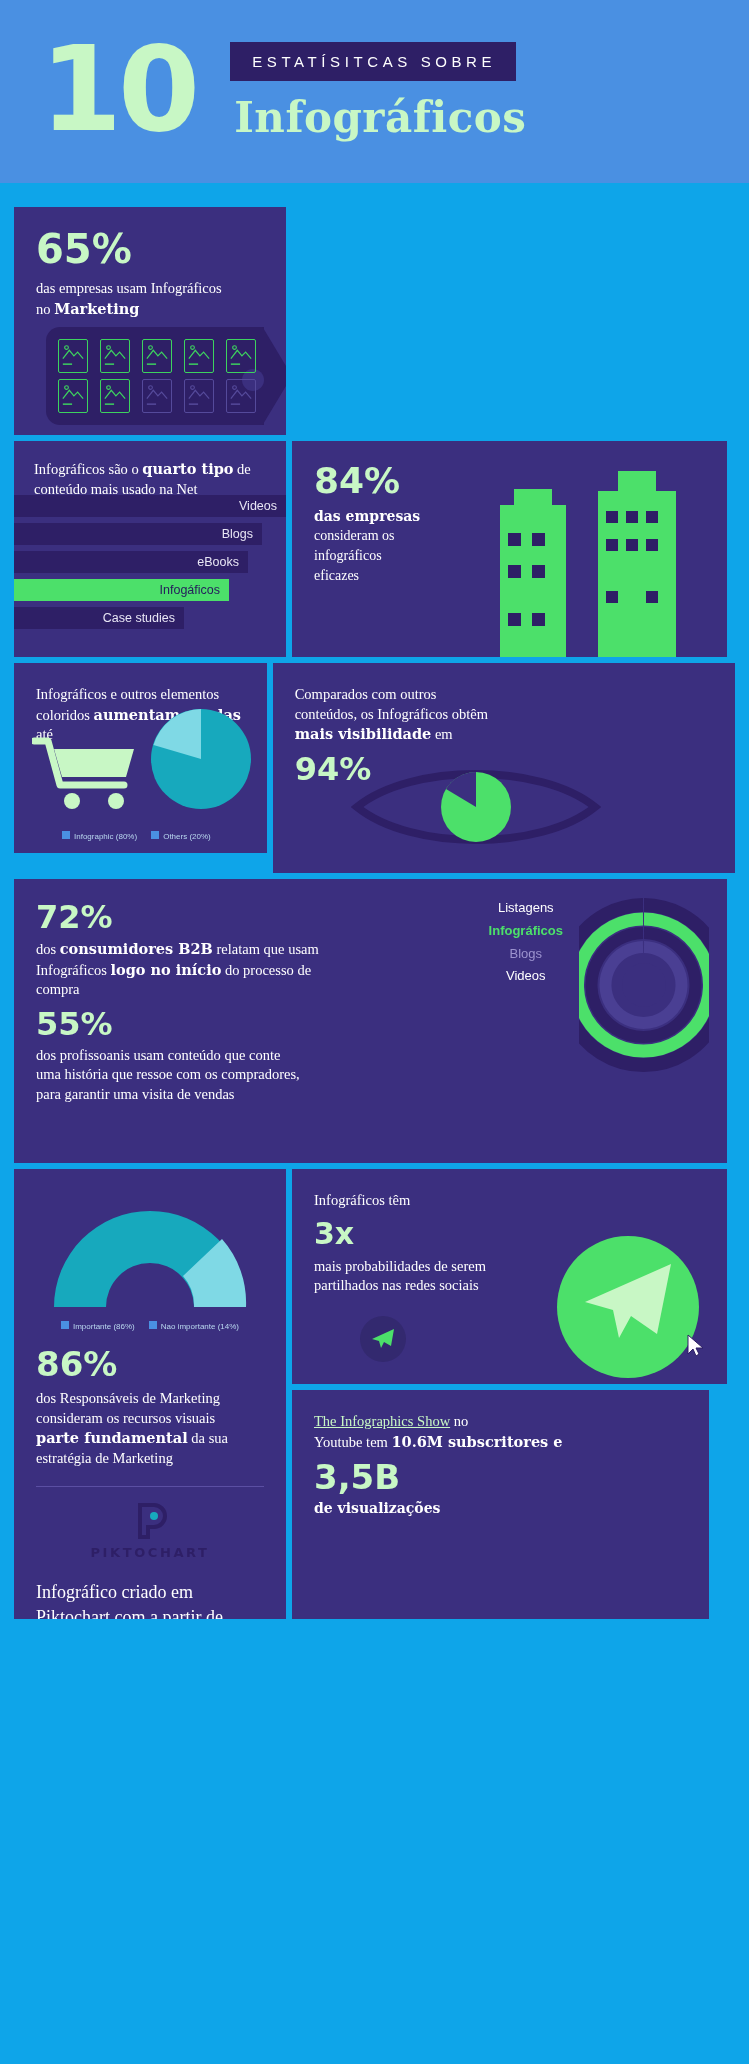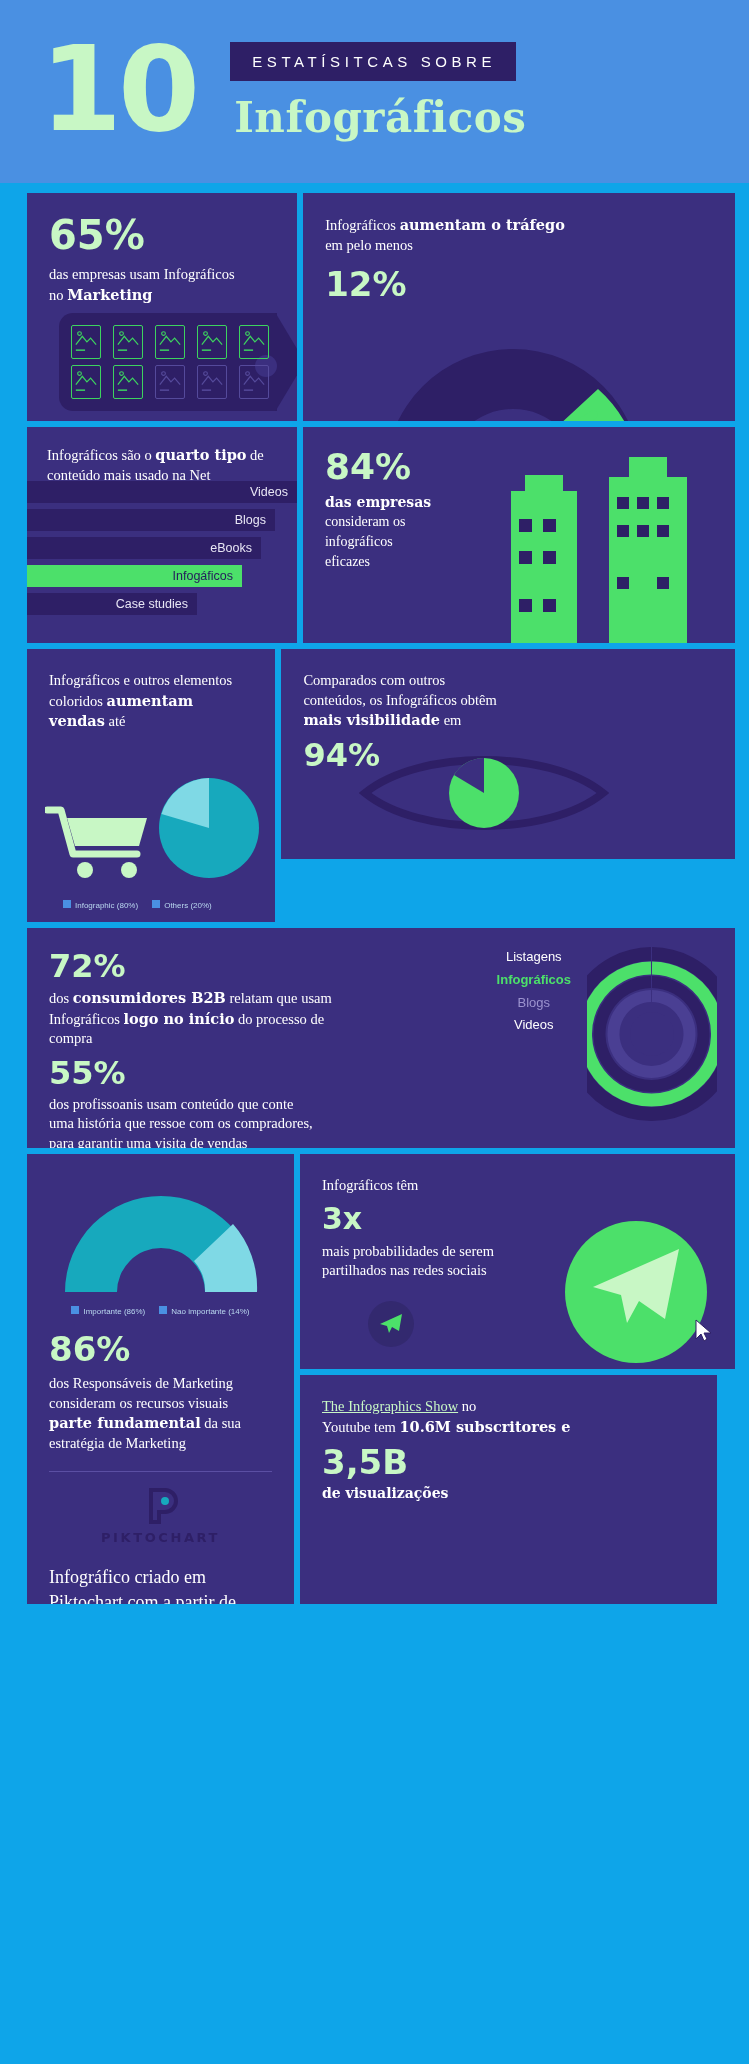--- a/index.html
+++ b/index.html
@@ -29,21 +29,21 @@
     font-size: 15px; letter-spacing: 4.6px; font-weight:400;
     padding: 11px 20px 11px 22px; margin-bottom: 12px;
   }
   .header-title {
     font-family:"DejaVu Serif", serif; font-weight:700;
     font-size: 42px; color:#c8f7c5; letter-spacing:0.5px;
     padding-left: 4px;
   }
 
   
-  .grid { position:relative; padding: 10px 14px; margin-left: 13px; }
+  .grid { position:relative; padding: 24px 14px; }
   .row { display:flex; gap:6px; margin-bottom:6px; }
   .card {
     background:#3b2f7f; position:relative; overflow:hidden;
     color:#ffffff;
   }
   .card.pad { padding: 22px 22px; }
 
   .stat-num {
     font-family:"DejaVu Sans", sans-serif; font-weight:700;
     color:#c8f7c5; line-height:1;
@@ -91,26 +91,26 @@
     font-family:"Liberation Sans", sans-serif; font-size:12.5px; color:#e8e6f5;
   }
   .bar.hl { background:#4ce06a; color:#25205c; }
 
   
   .c4 { width:435px; height:216px; }
   .bld { position:absolute; background:#4ce06a; }
   .win { position:absolute; background:#2e1f66; }
 
   
-  .c5 { width:272px; height:273px; }
+  .c5 { width:272px; height:190px; }
   
   .c6 { width:501px; height:210px; }
 
   
-  .c7 { width:713px; height:220px; }
+  .c7 { width:713px; height:284px; }
 
   
   .c8 { width:272px; height:450px; }
   
   .c9 { width:435px; height:215px; }
   
   .c10 { width:417px; height:229px; }
 
   .legend { display:flex; gap:14px; align-items:center;
     font-family:"Liberation Sans", sans-serif; font-size:8px; color:#b9d7ef; }
@@ -219,37 +219,20 @@
           <div class="doc dim">
               <svg viewBox="0 0 26 30">
                 <circle cx="6" cy="6" r="2" fill="none" stroke="#554a9b" stroke-width="1.2"></circle>
                 <path d="M2 18 L9 9 L14 15 L18 11 L24 18" fill="none" stroke="#554a9b" stroke-width="1.3"></path>
                 <line x1="2" y1="24" x2="12" y2="24" stroke="#554a9b" stroke-width="1.6"></line>
               </svg>
             </div>
         </div>
       </div>
 
-      <div class="card c2 pad">
-        <div class="body-txt">
-          <span>Infográficos </span><b>aumentam o tráfego</b><br>
-          <span>em pelo menos</span>
-        </div>
-        <div class="stat-num" style="font-size:34px;margin-top:12px;">12%</div>
-
-        <div class="gauge-wrap">
-          <svg viewBox="0 0 300 150" width="300" height="150">
-            <path d="M22 150 A128 128 0 0 1 278 150 L218 150 A68 68 0 0 0 82 150 Z" fill="#2e1f66"></path>
-            <path d="M235 62 A128 128 0 0 1 278 150 L218 150 A68 68 0 0 0 195 99 Z" fill="#4ce06a"></path>
-            <path d="M262 112 A128 128 0 0 1 278 150 L218 150 A68 68 0 0 0 211 123 Z" fill="#7b2ff7"></path>
-            <path d="M150 140 L230 88" stroke="#4ce06a" stroke-width="9" stroke-linecap="round" fill="none"></path>
-            <circle cx="148" cy="142" r="14" fill="none" stroke="#4ce06a" stroke-width="8"></circle>
-          </svg>
-        </div>
-      </div>
     </div>
 
     <div class="row">
 
       <div class="card c3">
         <div style="padding:18px 20px 0 20px;" class="body-txt">
           <span>Infográficos são o </span><b>quarto tipo</b><span> de</span><br>
           <span>conteúdo mais usado na Net</span>
         </div>
 
@@ -333,21 +316,21 @@
           </svg>
         </div>
 
         <div style="position:absolute;right:14px;bottom:38px;">
           <svg width="104" height="104" viewBox="0 0 104 104">
             <circle cx="52" cy="52" r="50" fill="#17a9bd"></circle>
             <path d="M52 52 L52 2 A50 50 0 0 0 4.5 38 Z" fill="#7fd9e5"></path>
           </svg>
         </div>
 
-        <div class="legend" style="position:absolute;left:36px;bottom:12px;">
+        <div class="legend" style="position:absolute;left:48px;bottom:12px;">
           <span><i class="sw" style="background:#4a90e2"></i><span>Infographic (80%)</span></span>
           <span><i class="sw" style="background:#4a90e2"></i><span>Others (20%)</span></span>
         </div>
       </div>
 
       <div class="card c6 pad">
         <div class="body-txt">
           <span>Comparados com outros</span><br>
           <span>conteúdos, os Infográficos obtêm</span><br>
           <b>mais visibilidade</b><span> em</span>

